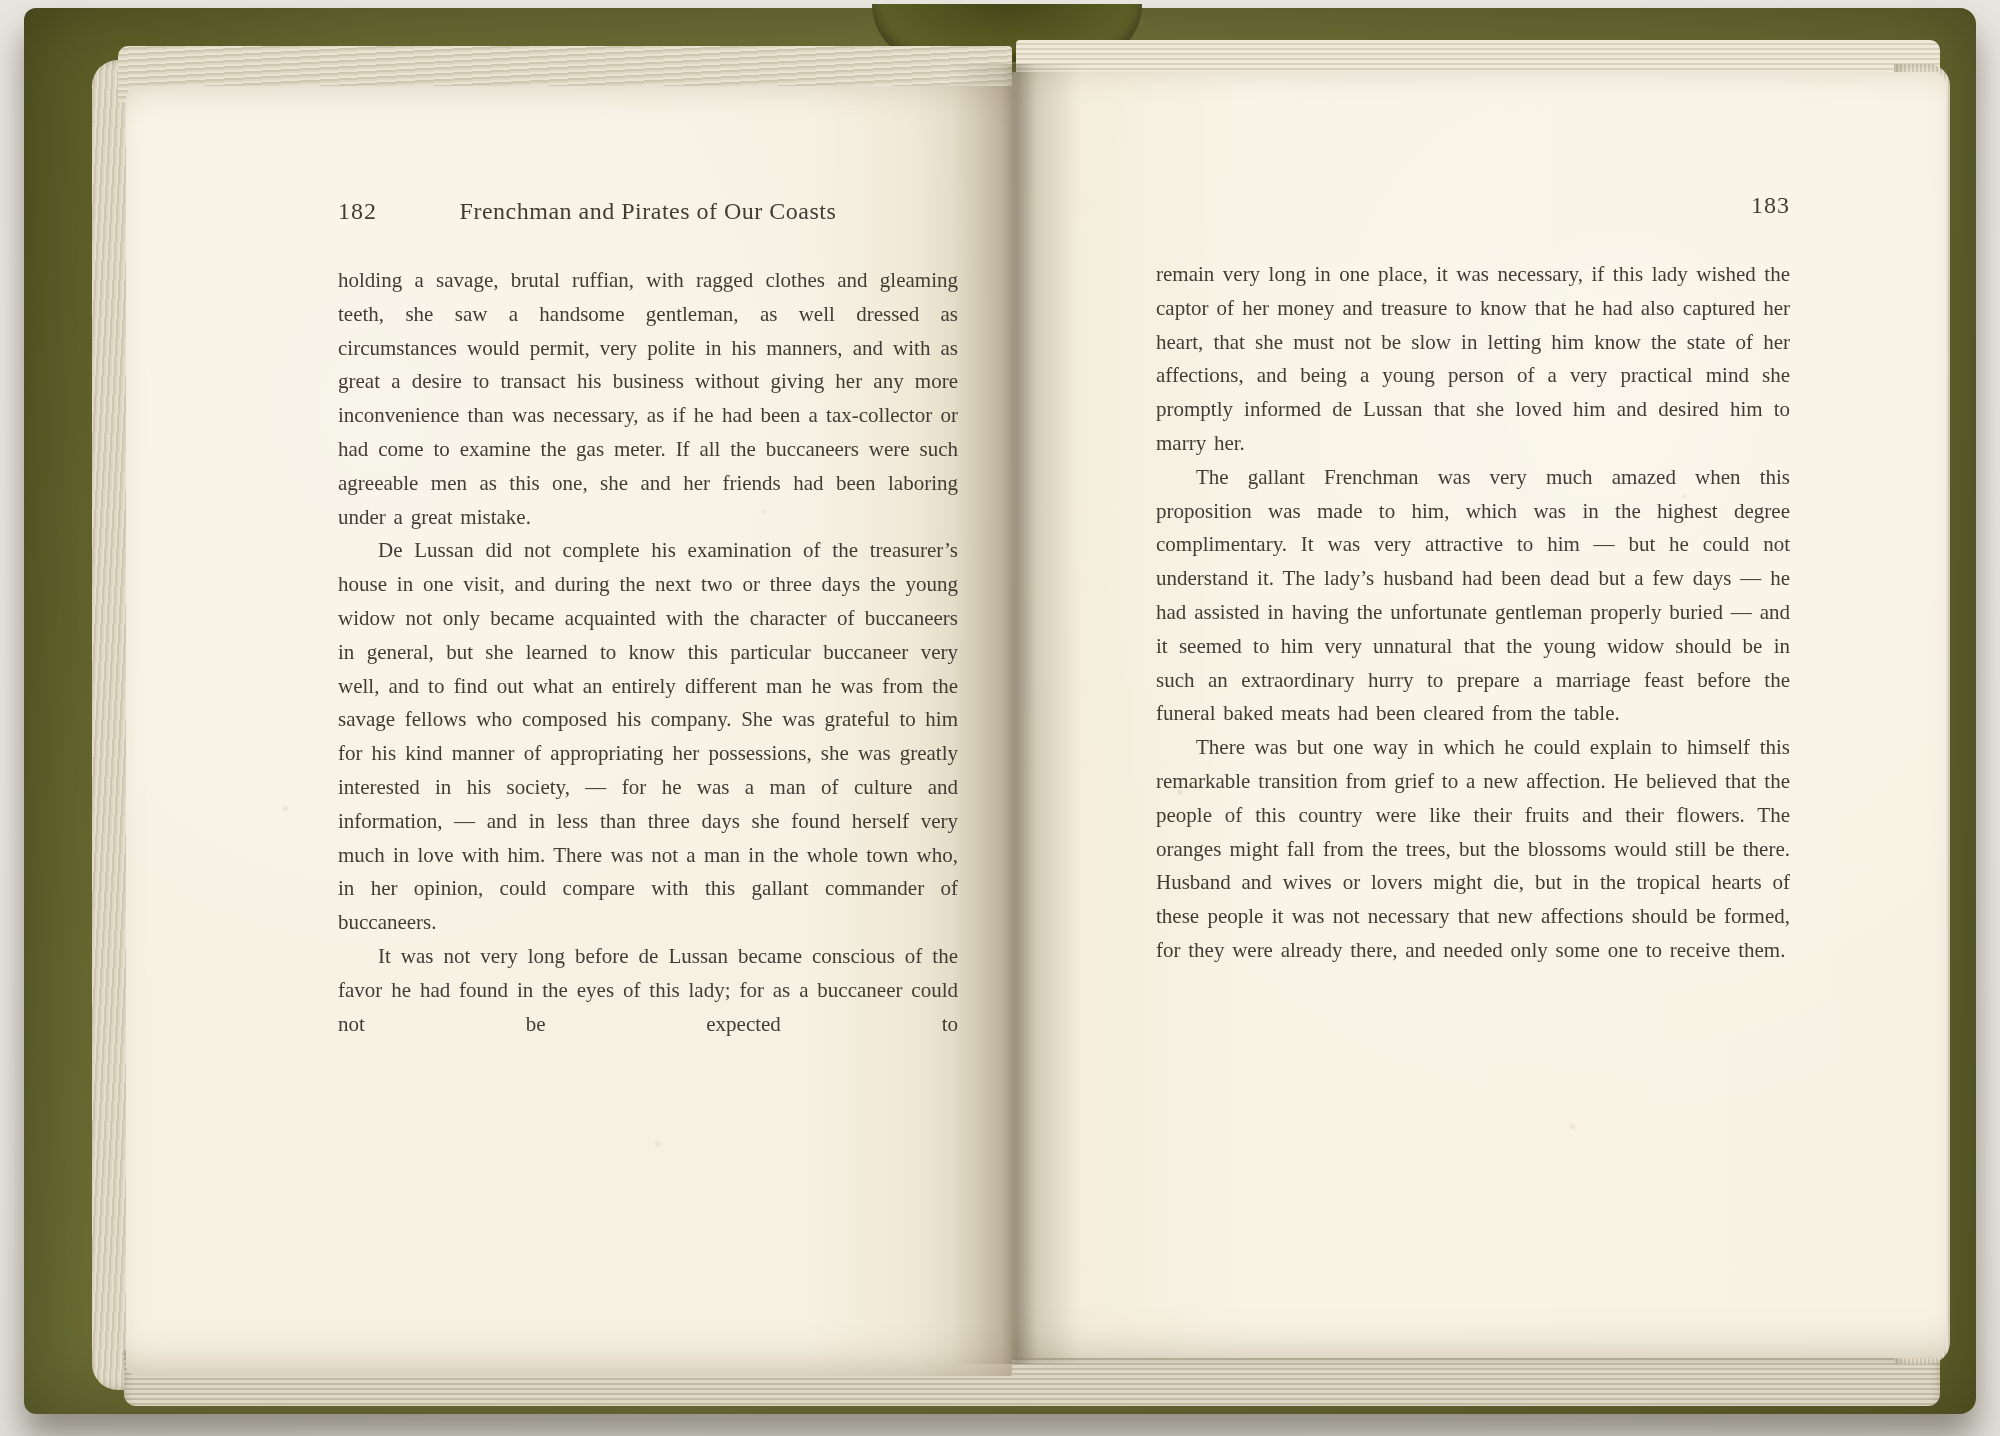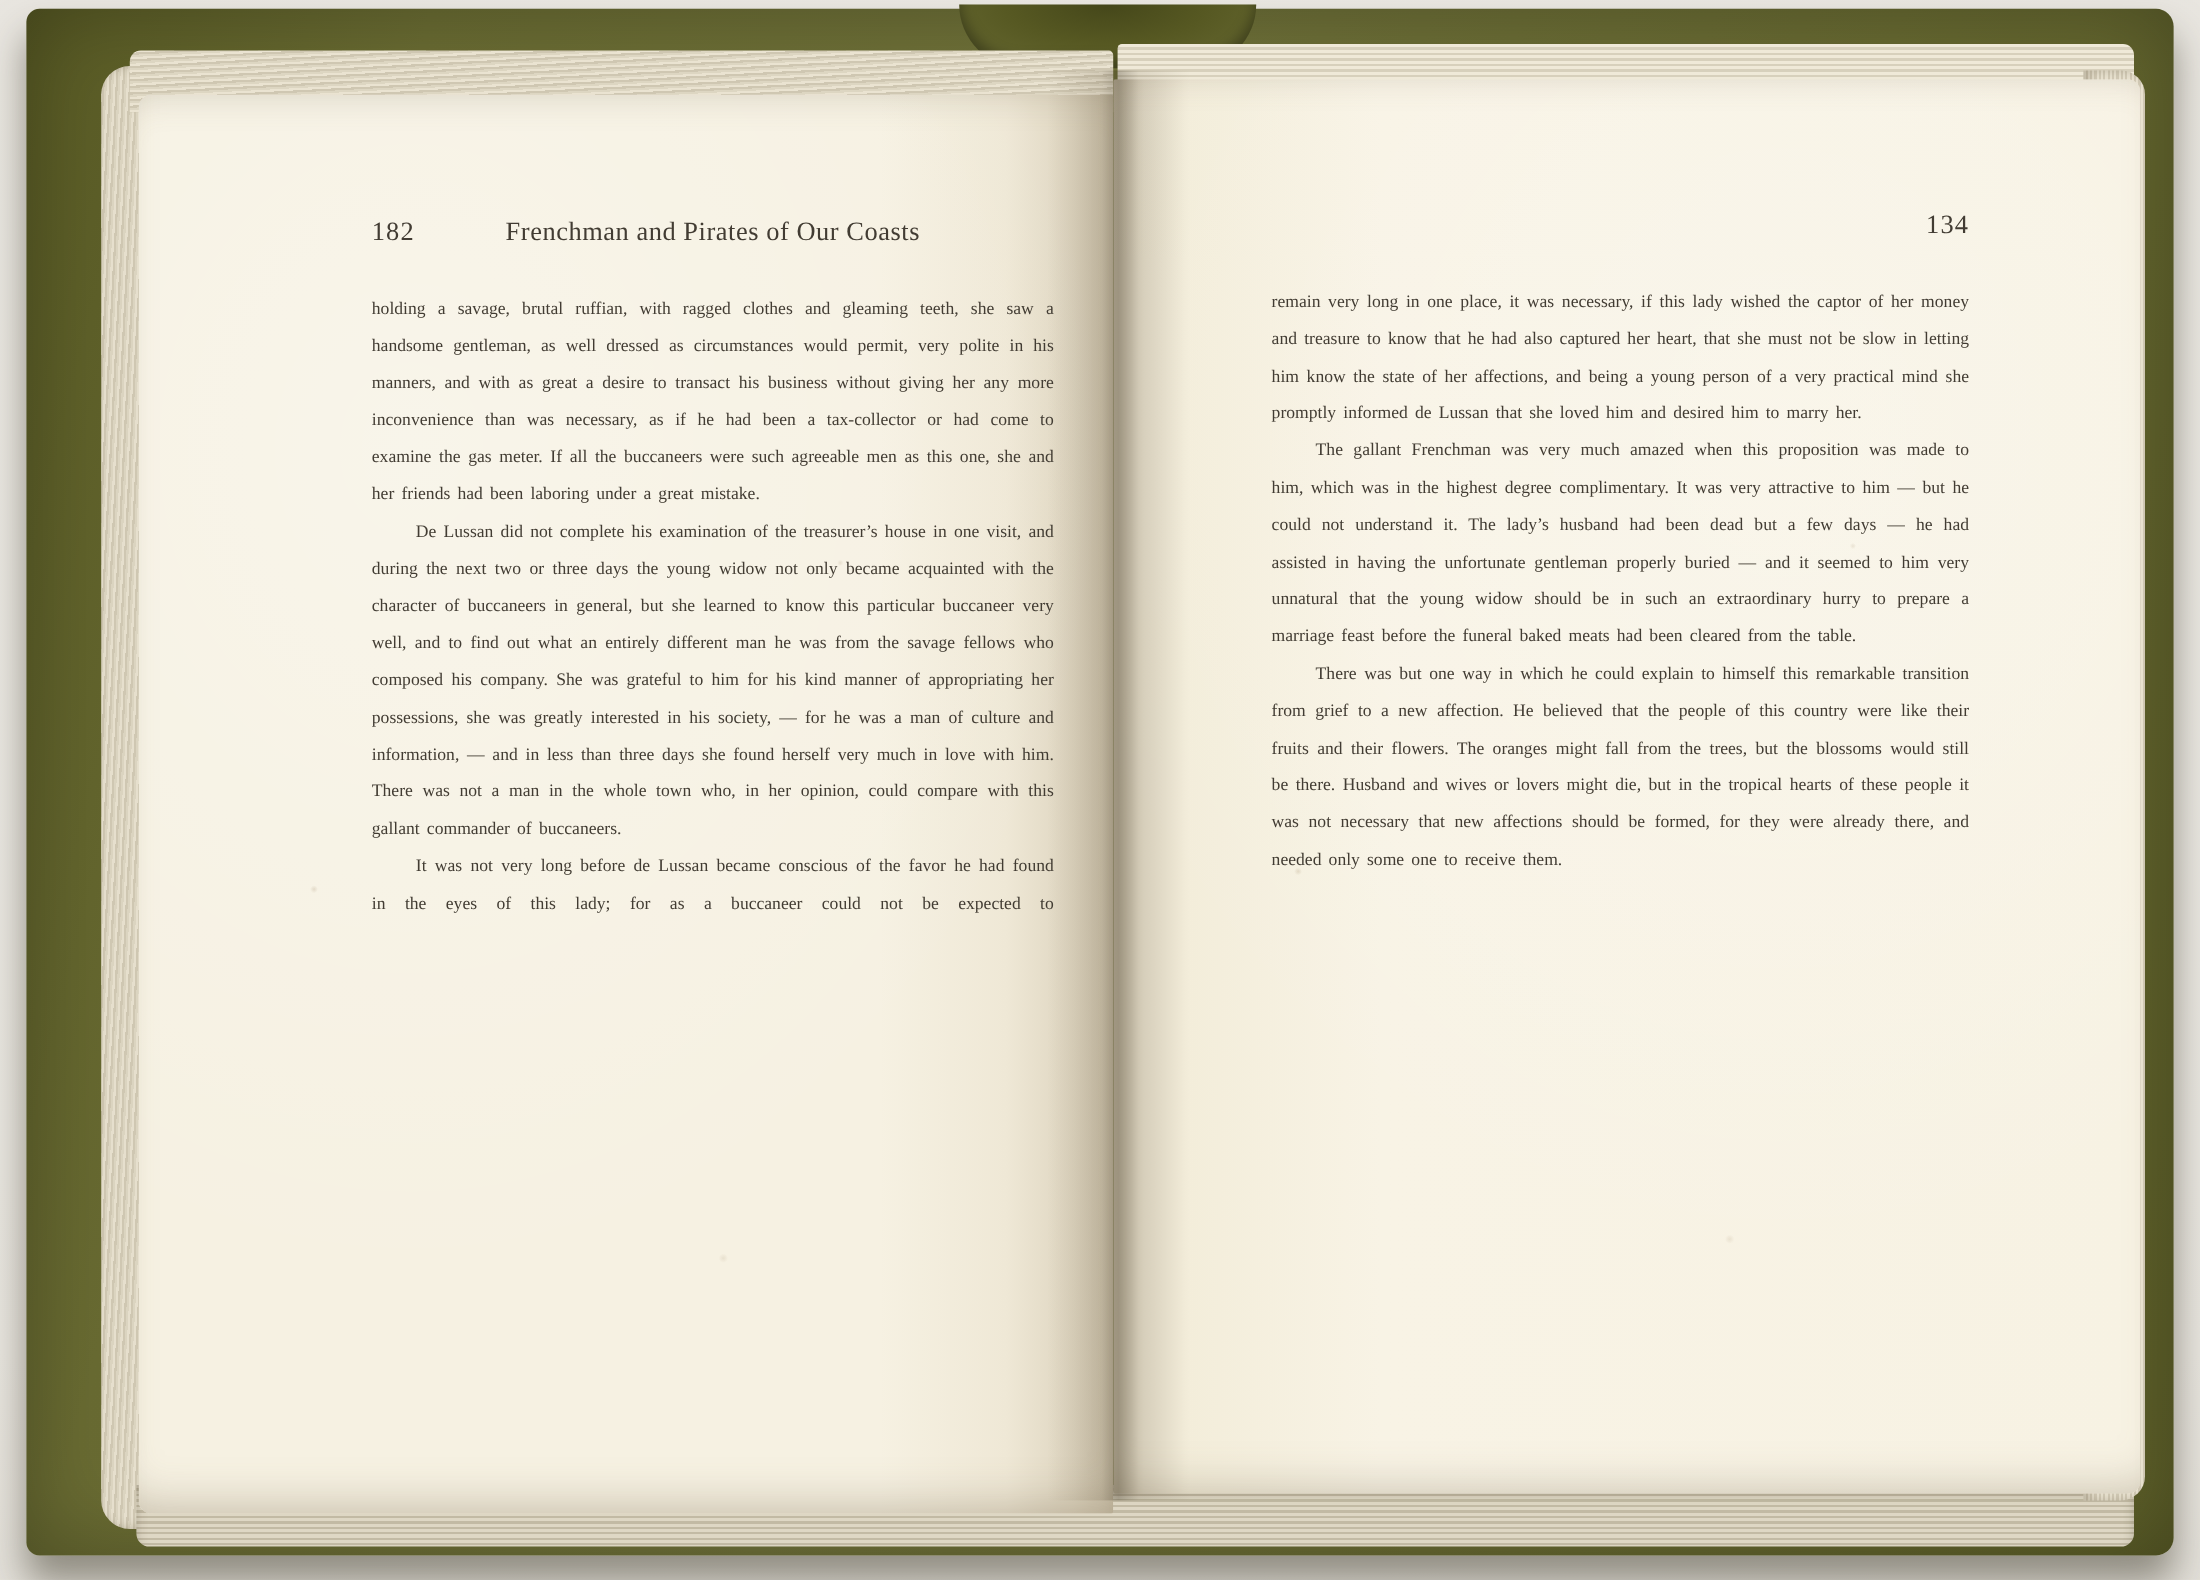--- a/index.html
+++ b/index.html
@@ -93,21 +93,21 @@
   .textblock { position: absolute; color: #423c33; }
   .textblock .page-header {
     position: relative; height: 44px; margin-bottom: 22px;
     font-size: 24px; letter-spacing: .5px; white-space: nowrap;
   }
   .running-head { display: block; text-align: center; }
   .pagenum { position: absolute; top: 0; letter-spacing: 1px; }
   .pagenum-left { left: 0; }
   .pagenum-right { right: 0; }
   .bodytext {
-    font-size: 16px; line-height: 33.8px; text-align: justify;
+    font-size: 21px; line-height: 33.8px; text-align: justify;
     word-spacing: 2.5px; hyphens: auto; -webkit-hyphens: auto;
   }
   .bodytext p { margin: 0; }
   p.indent { text-indent: 40px; }
   p.fill-last { text-align-last: justify; }
   .left-text  { left: 338px;  top: 198px; width: 620px; }
   .right-text { left: 1156px; top: 192px; width: 634px; }
 </style>
 </head>
 <body>
@@ -134,21 +134,21 @@
     </div>
     <div class="bodytext">
       <p>holding a savage, brutal ruffian, with ragged clothes and gleaming teeth, she saw a handsome gentleman, as well dressed as circumstances would permit, very polite in his manners, and with as great a desire to transact his business without giving her any more inconvenience than was necessary, as if he had been a tax-collector or had come to examine the gas meter. If all the buccaneers were such agreeable men as this one, she and her friends had been laboring under a great mistake.</p>
       <p class="indent">De Lussan did not complete his examination of the treasurer’s house in one visit, and during the next two or three days the young widow not only became acquainted with the character of buccaneers in general, but she learned to know this particular buccaneer very well, and to find out what an entirely different man he was from the savage fellows who composed his company. She was grateful to him for his kind manner of appropriating her possessions, she was greatly interested in his society, — for he was a man of culture and information, — and in less than three days she found herself very much in love with him. There was not a man in the whole town who, in her opinion, could compare with this gallant commander of buccaneers.</p>
       <p class="indent fill-last">It was not very long before de Lussan became conscious of the favor he had found in the eyes of this lady; for as a buccaneer could not be expected to</p>
     </div>
   </div>
 
   <div class="textblock right-text">
     <div class="page-header">
-      <span class="pagenum pagenum-right">134</span>
+      <span class="pagenum pagenum-right">183</span>
     </div>
     <div class="bodytext">
       <p>remain very long in one place, it was necessary, if this lady wished the captor of her money and treasure to know that he had also captured her heart, that she must not be slow in letting him know the state of her affections, and being a young person of a very practical mind she promptly informed de Lussan that she loved him and desired him to marry her.</p>
       <p class="indent">The gallant Frenchman was very much amazed when this proposition was made to him, which was in the highest degree complimentary. It was very attractive to him — but he could not understand it. The lady’s husband had been dead but a few days — he had assisted in having the unfortunate gentleman properly buried — and it seemed to him very unnatural that the young widow should be in such an extraordinary hurry to prepare a marriage feast before the funeral baked meats had been cleared from the table.</p>
       <p class="indent">There was but one way in which he could explain to himself this remarkable transition from grief to a new affection. He believed that the people of this country were like their fruits and their flowers. The oranges might fall from the trees, but the blossoms would still be there. Husband and wives or lovers might die, but in the tropical hearts of these people it was not necessary that new affections should be formed, for they were already there, and needed only some one to receive them.</p>
     </div>
   </div>
 
 </div>
 

